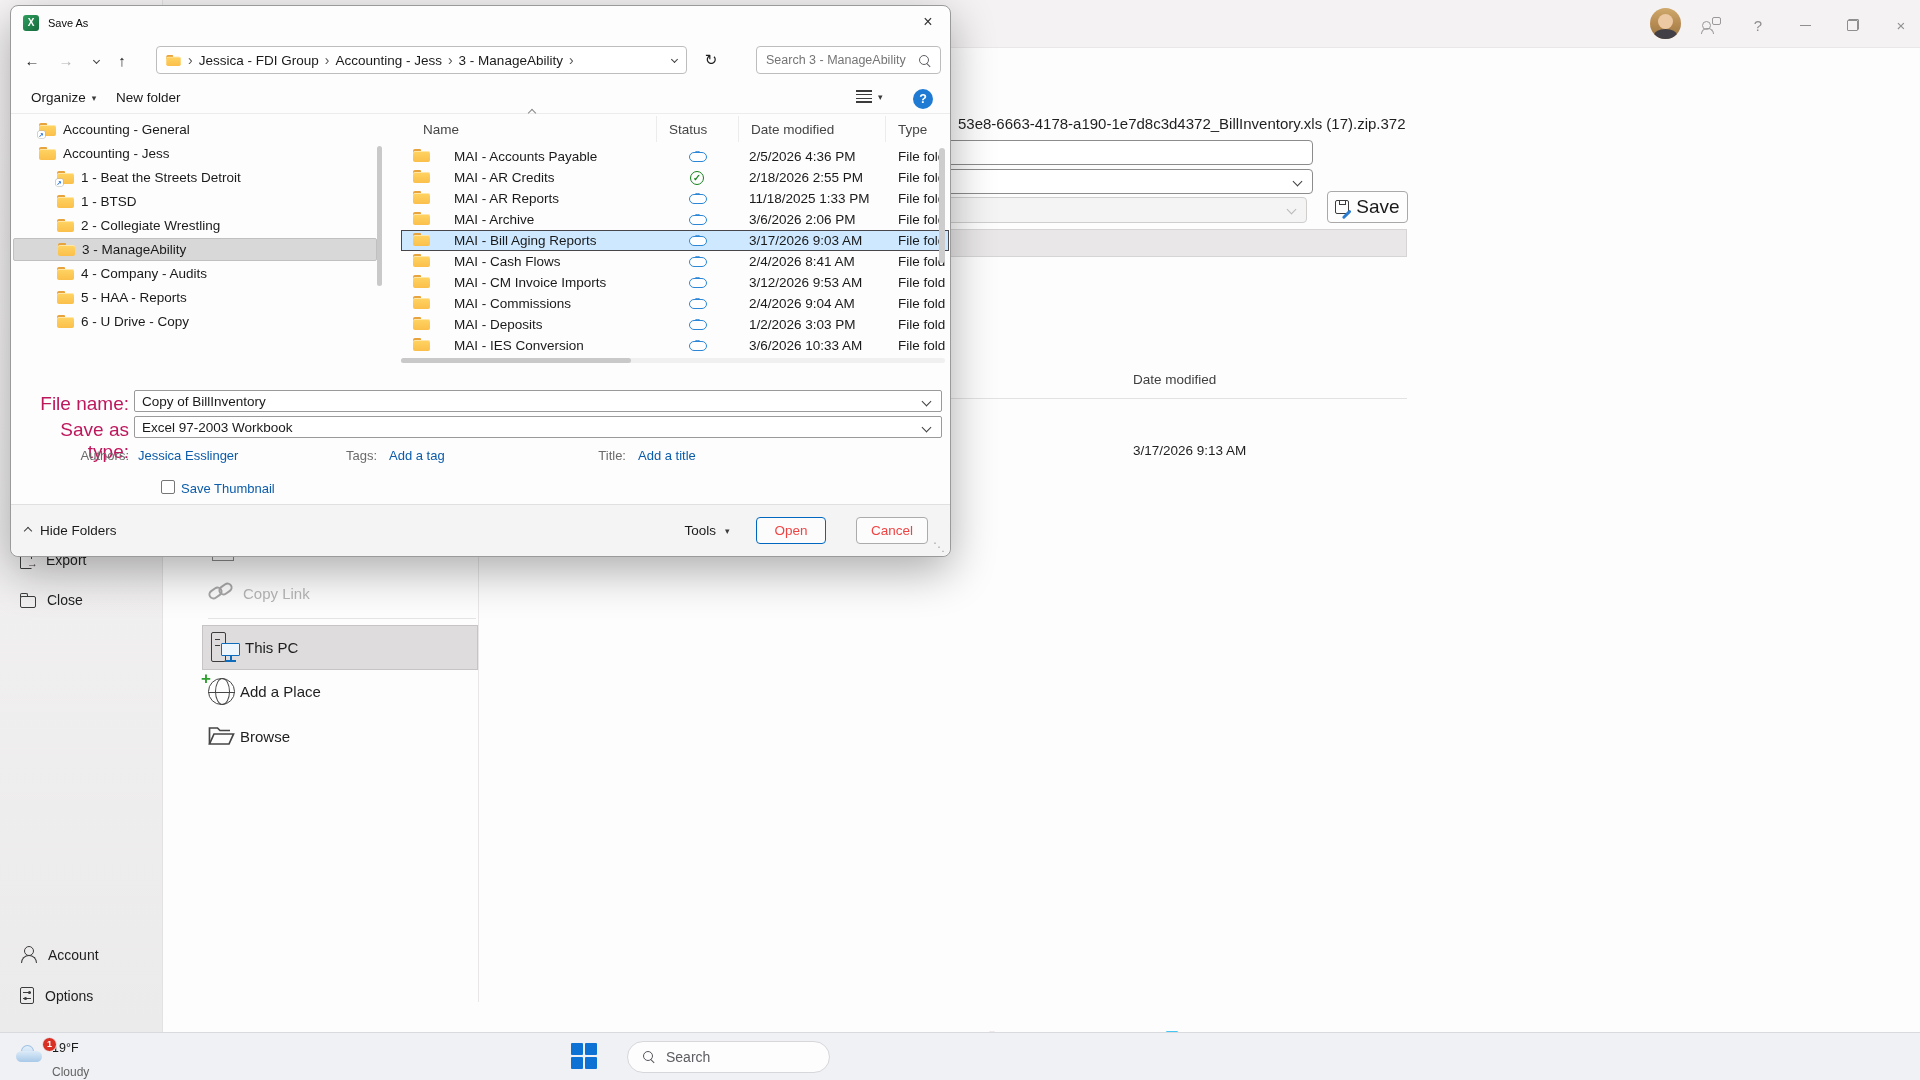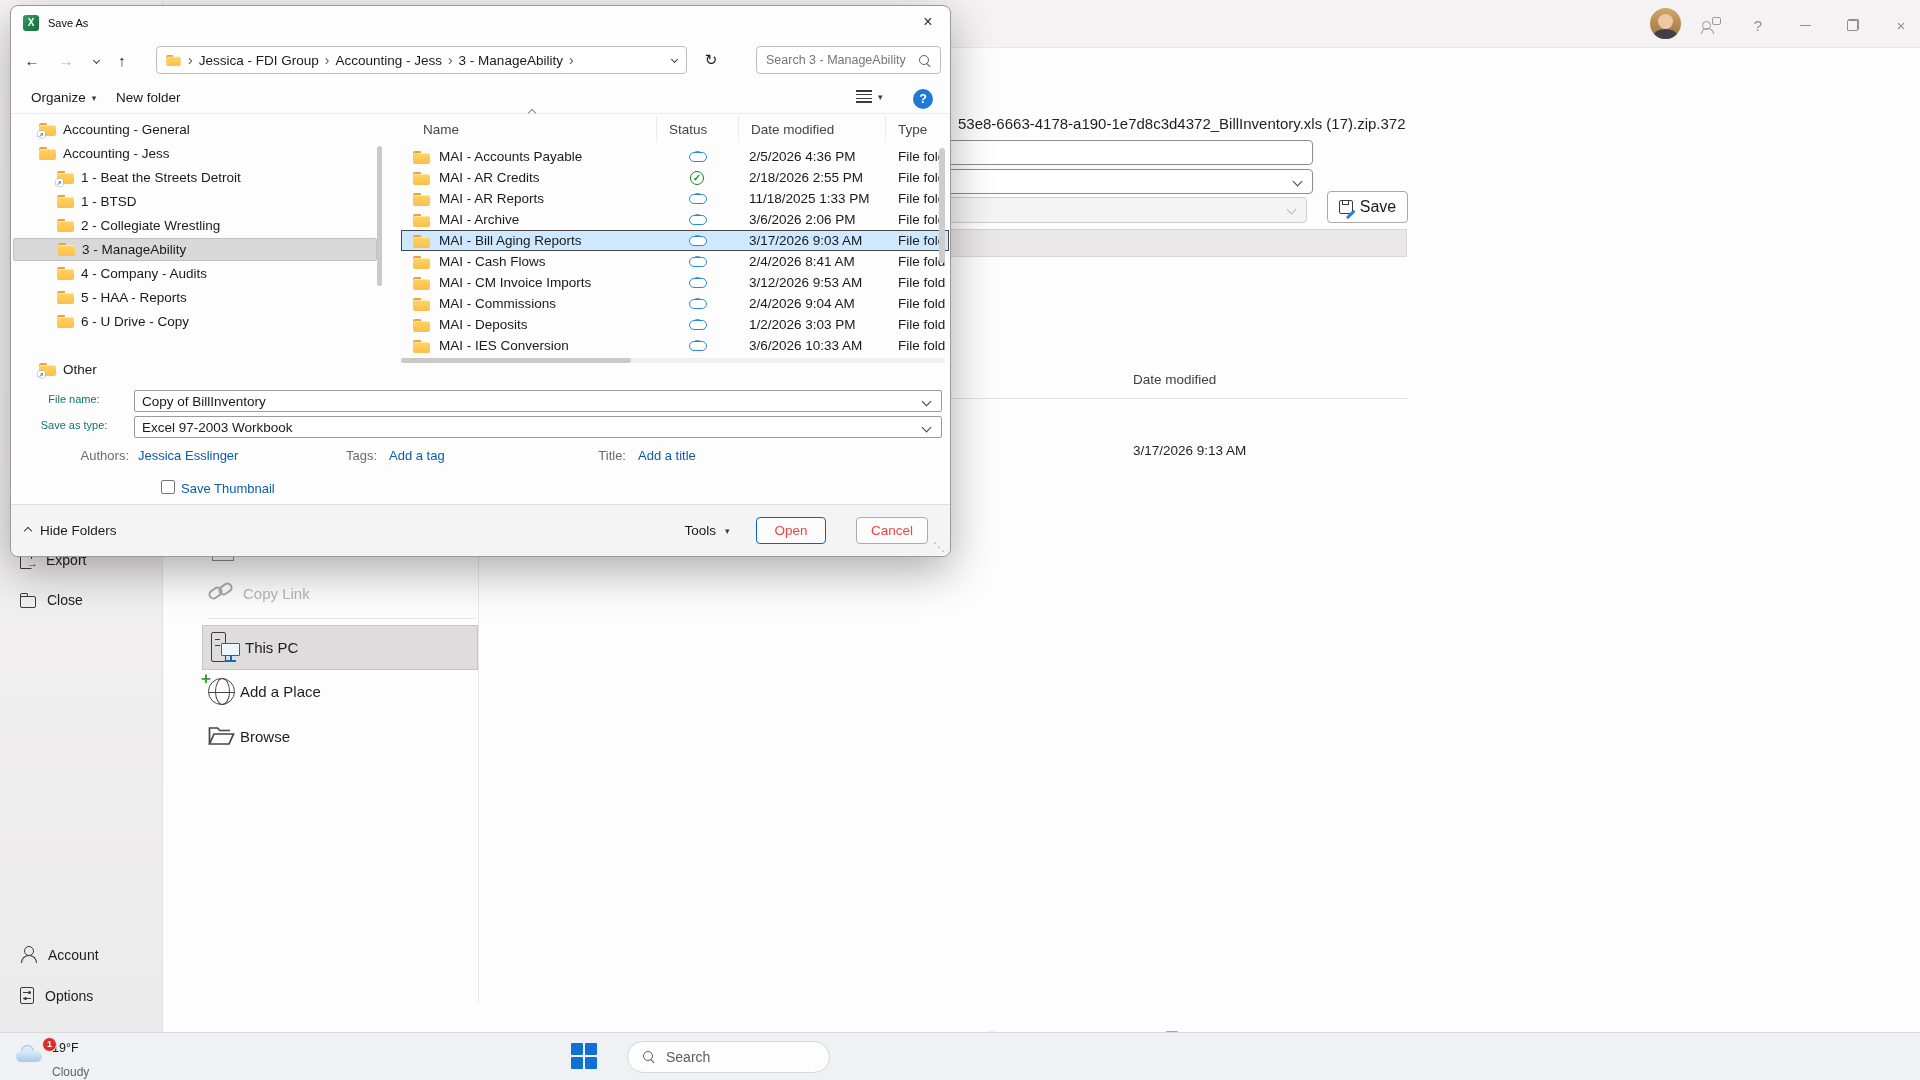--- a/index.html
+++ b/index.html
@@ -25,21 +25,21 @@
 .fbic .bub{position:absolute;right:0;top:0;width:9px;height:8px;border:1.4px solid #999;border-radius:2px}
 
 .bs-fname{left:958px;top:115px;font-size:15px;color:#1f1f1f;white-space:nowrap}
 .bs-in1{left:700px;top:140px;width:613px;height:25px;background:#fff;border:1px solid #8c8c8c;border-radius:4px}
 .bs-in2{left:700px;top:169px;width:613px;height:25px;background:#fff;border:1px solid #8c8c8c;border-radius:4px}
 .bs-in3{left:700px;top:197px;width:607px;height:26px;background:#f5f4f4;border:1px solid #cfcecd;border-radius:4px}
 .chev{display:inline-block;width:7px;height:7px;border-right:1.5px solid #3f3f3f;border-bottom:1.5px solid #3f3f3f;transform:rotate(45deg)}
 .chev.gray{border-color:#b9b8b8}
 .chev.up{transform:rotate(-135deg)}
 .cpos{position:absolute;right:11px;top:8px}
-.bs-save{left:1327px;top:191px;width:81px;height:32px;background:#fdfdfd;border:1px solid #a9a9a9;border-radius:4px;display:flex;align-items:center;justify-content:center;gap:7px;font-size:16px;color:#1a1a1a}
+.bs-save{left:1327px;top:191px;width:81px;height:32px;background:#fdfdfd;border:1px solid #a9a9a9;border-radius:4px;display:flex;align-items:center;justify-content:center;gap:7px;font-size:19px;color:#1a1a1a}
 .flopic{position:relative;width:14px;height:14px;border:1.5px solid #3b3b3b;border-radius:2px}
 .flopic::before{content:'';position:absolute;left:2.5px;top:-1px;width:5px;height:4px;border:1.5px solid #3b3b3b;border-top:none}
 .flopic::after{content:'';position:absolute;right:-4px;bottom:-2px;width:11px;height:2.5px;background:#2b7cd3;border-radius:2px;transform:rotate(-45deg)}
 .bs-graybar{left:700px;top:229px;width:707px;height:28px;background:#e9e7e8;border:1px solid #d6d4d5}
 .bs-dmh{left:1133px;top:372px;font-size:13.5px;color:#3f3f3f}
 .bs-dline{left:700px;top:398px;width:707px;border-top:1px solid #e3e1e2}
 .bs-dval{left:1133px;top:443px;font-size:13.5px;color:#1f1f1f}
 
 .railitem{display:flex;align-items:center;gap:11px;color:#1e1e1e;font-size:14px}
 .exic{position:relative;width:15px;height:16px}
@@ -110,35 +110,35 @@
 .tscroll{position:absolute;left:366px;top:140px;width:5px;height:140px;background:#c9c9c9;border-radius:3px}
 
 
 .fhead{position:absolute;left:390px;top:110px;width:548px;height:26px;display:flex;font-size:13.5px;color:#454545}
 .fhead .hc{display:flex;align-items:center;border-left:1px solid #ececec;padding-left:12px}
 .fhead .hc:first-child{border-left:none;padding-left:22px;position:relative}
 .sortchev{position:absolute;left:128px;top:-6px;width:6px;height:6px;border-right:1.4px solid #888;border-bottom:1.4px solid #888;transform:rotate(-135deg)}
 .cw-name{width:255px}.cw-st{width:82px}.cw-date{width:147px}.cw-type{width:64px}
 .flist{position:absolute;left:390px;top:140px;width:548px}
 .frow{display:flex;align-items:center;height:21px;font-size:13.5px;color:#1a1a1a}
-.frow .c-name{width:255px;display:flex;align-items:flex-end;gap:9px;padding-left:12px;white-space:nowrap;overflow:hidden}
+.frow .c-name{width:255px;display:flex;align-items:flex-start;gap:24px;padding-left:12px;white-space:nowrap;overflow:hidden}
 .frow .c-st{width:82px;display:flex;justify-content:center}
 .frow .c-date{width:147px;padding-left:11px;white-space:nowrap}
 .frow .c-type{width:64px;padding-left:13px;white-space:nowrap;overflow:hidden}
 .frow.fsel{background:#cde8ff;box-shadow:inset 0 0 0 1px #47474b}
 .stc{position:relative;width:17px;height:11px}
 .stc::before{content:'';position:absolute;left:3px;top:0;width:9px;height:9px;border:1.5px solid #2c87d6;border-radius:50%;background:#fff}
 .stc::after{content:'';position:absolute;left:0;bottom:0;width:16px;height:8px;border:1.5px solid #2c87d6;border-radius:6px;background:#fff}
 .stcheck{width:14px;height:14px;border:1.5px solid #15831c;border-radius:50%;color:#15831c;font-size:9.5px;line-height:11.5px;text-align:center;font-weight:bold}
 .vscroll{position:absolute;left:928px;top:142px;width:6px;height:115px;background:#cdcdcd;border-radius:3px}
 .hscroll{position:absolute;left:390px;top:352px;width:544px;height:5px;background:#f0f0f0;border-radius:3px}
 .hscroll .thumb{position:absolute;left:0;top:0;width:230px;height:5px;background:#c9c9c9;border-radius:3px}
 
 
-.flabel{position:absolute;font-size:11px;color:#0f766e;text-align:center;width:110px}
+.flabel{position:absolute;font-size:19px;color:#be185d;text-align:right;width:110px}
 .fcombo{position:absolute;left:123px;width:808px;height:22px;border:1px solid #9a9a9a;border-radius:2px;background:#fff;font-size:13.5px;color:#1a1a1a;display:flex;align-items:center;padding:0 26px 0 7px}
 .fcombo .cpos{top:7px}
 .glabel{position:absolute;font-size:13px;color:#6b6b6b;text-align:right}
 .blink{position:absolute;font-size:13px;color:#0b5cab}
 .cbx{position:absolute;left:150px;top:474px;width:14px;height:14px;border:1px solid #767676;border-radius:2px;background:#fff}
 .dfoot{position:absolute;left:0;right:0;bottom:0;height:52px;background:#f4f4f4;border-top:1px solid #e0e0e0;border-radius:0 0 8px 8px}
 .hidef{position:absolute;left:14px;top:18px;display:flex;align-items:center;gap:9px;font-size:13.5px;color:#1a1a1a}
 .hidef .chev{width:6px;height:6px}
 .toolsb{position:absolute;left:660px;top:12px;width:72px;height:27px;display:flex;align-items:center;justify-content:center;gap:9px;font-size:13.5px;color:#1a1a1a}
 .btn{position:absolute;top:12px;height:27px;border-radius:4px;background:#fcfcfc;font-size:13.5px;color:#ef4444;display:flex;align-items:center;justify-content:center}
@@ -362,26 +362,20 @@
           <span>4 - Company - Audits</span>
         </div>
     <div class="trow lvl2" style="top:280px">
           <span class="fold"></span>
           <span>5 - HAA - Reports</span>
         </div>
     <div class="trow lvl2" style="top:304px">
           <span class="fold"></span>
           <span>6 - U Drive - Copy</span>
         </div>
-    <div class="trow lvl1" style="top:352px">
-          <span class="fold">
-            <span class="lnk"></span>
-          </span>
-          <span>Other</span>
-        </div>
     <div class="tscroll"></div>
 
     <div class="fhead">
       <span class="hc cw-name">
             <span>Name</span>
             <span class="sortchev"></span>
           </span>
       <span class="hc cw-st">Status</span>
       <span class="hc cw-date">Date modified</span>
       <span class="hc cw-type">Type</span>

